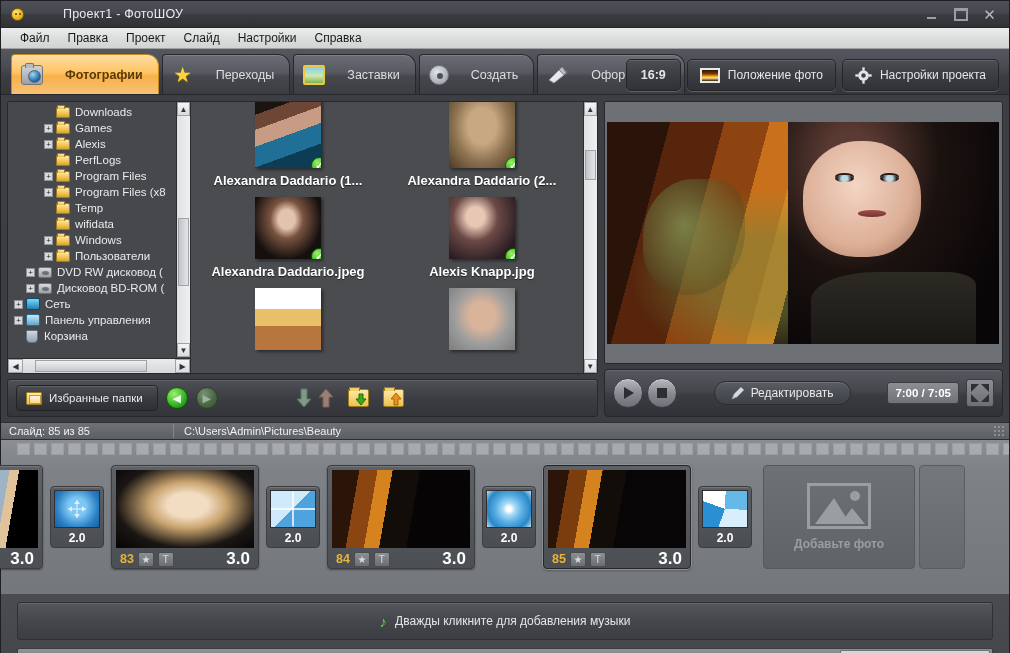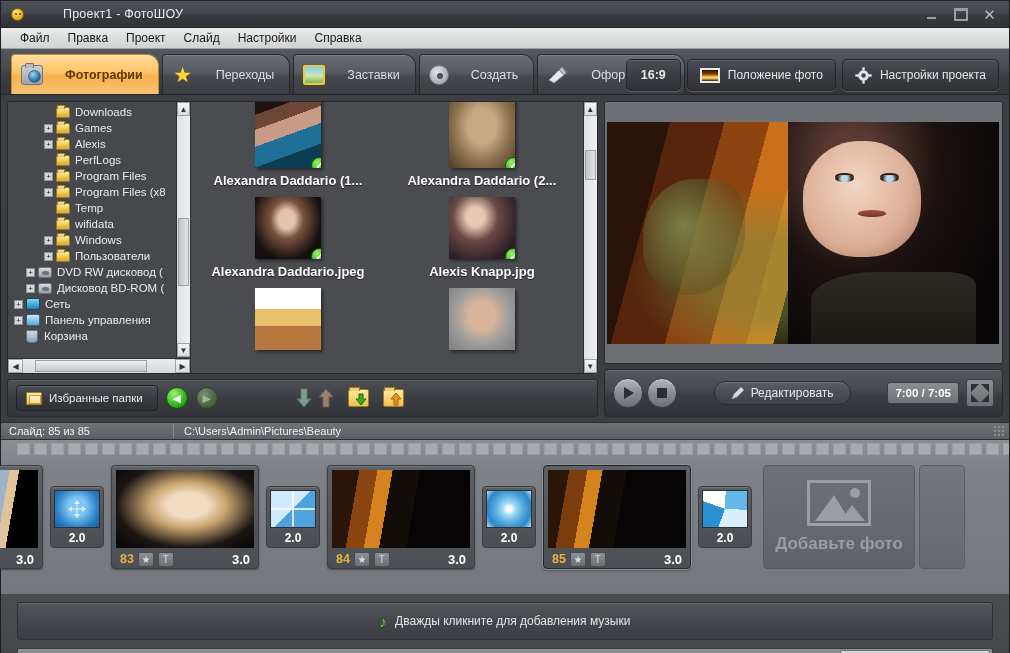--- a/index.html
+++ b/index.html
@@ -264,31 +264,31 @@
      background:linear-gradient(#5e6166,#4b4e52); border:1px solid #3b3d41;
      box-shadow:0 1px 2px rgba(0,0,0,.4), inset 0 1px 0 rgba(255,255,255,.13); }
   .slide.big{ width:148px; height:104px; padding:4px 4px 0 4px;}
   .slide.partial{ width:92px; height:104px; padding:4px 4px 0 4px; margin-left:-56px;}
   .slide .shot{ width:100%; height:78px; overflow:hidden; position:relative; background:#000;}
   .slide .meta{ height:22px; display:flex;align-items:center; padding:0 4px; gap:4px;}
   .snum{ color:#e7b43c; font-size:12.5px; font-weight:bold;}
   .mbtn{ width:16px;height:15px; background:linear-gradient(#8c8f94,#6a6d72);
      border:1px solid #4a4c50; border-radius:2px; display:flex;align-items:center;justify-content:center;
      color:#d8dade; font-size:10px;}
-  .sdur{ margin-left:auto; color:#fff; font-size:13px; font-weight:bold;}
+  .sdur{ margin-left:auto; color:#fff; font-size:17px; font-weight:bold;}
   .trans{ flex:0 0 auto; width:54px; height:62px; margin:0 7px;
      background:linear-gradient(#5b5e63,#4a4d51); border:1px solid #3b3d41; border-radius:4px;
      padding:3px 3px 0 3px; box-shadow:inset 0 1px 0 rgba(255,255,255,.14);}
   .trans .tim{ width:100%; height:38px; border:1px solid #2e3034; overflow:hidden; position:relative;}
   .trans .tdur{ text-align:center; color:#fff; font-size:12px; font-weight:bold; line-height:20px;}
   .addphoto{ flex:0 0 auto; width:152px; height:104px; margin-left:4px;
      background:linear-gradient(#6e7176,#5f6267); border:1px solid #55585c; border-radius:4px;
      display:flex; flex-direction:column; align-items:center; justify-content:center; gap:8px;}
   .addphoto .ph{ width:64px;height:46px;border:3px solid #9a9da2; position:relative; }
-  .addphoto .lbl{ color:#9a9da2; font-size:17px; font-weight:bold;}
+  .addphoto .lbl{ color:#9a9da2; font-size:12px; font-weight:bold;}
   .tail{ flex:0 0 auto; width:46px; height:104px; margin-left:4px;
      background:linear-gradient(#74777c,#66696e); border:1px solid #5a5d61; border-radius:4px;}
   .leftchevron{ position:absolute; left:10px; top:62px; width:0;height:0;
      border-right:13px solid #3a3c40; border-top:10px solid transparent; border-bottom:10px solid transparent;}
 
   
   .musicarea{ position:relative; height:76px; padding:7px 16px 0 16px;
      background:linear-gradient(#4a4c50,#434549);}
   .musicbar{ height:38px; background:linear-gradient(#53565b,#45474c 50%,#3b3d42);
      border:1px solid #2e3034; border-radius:3px; display:flex; align-items:center;

